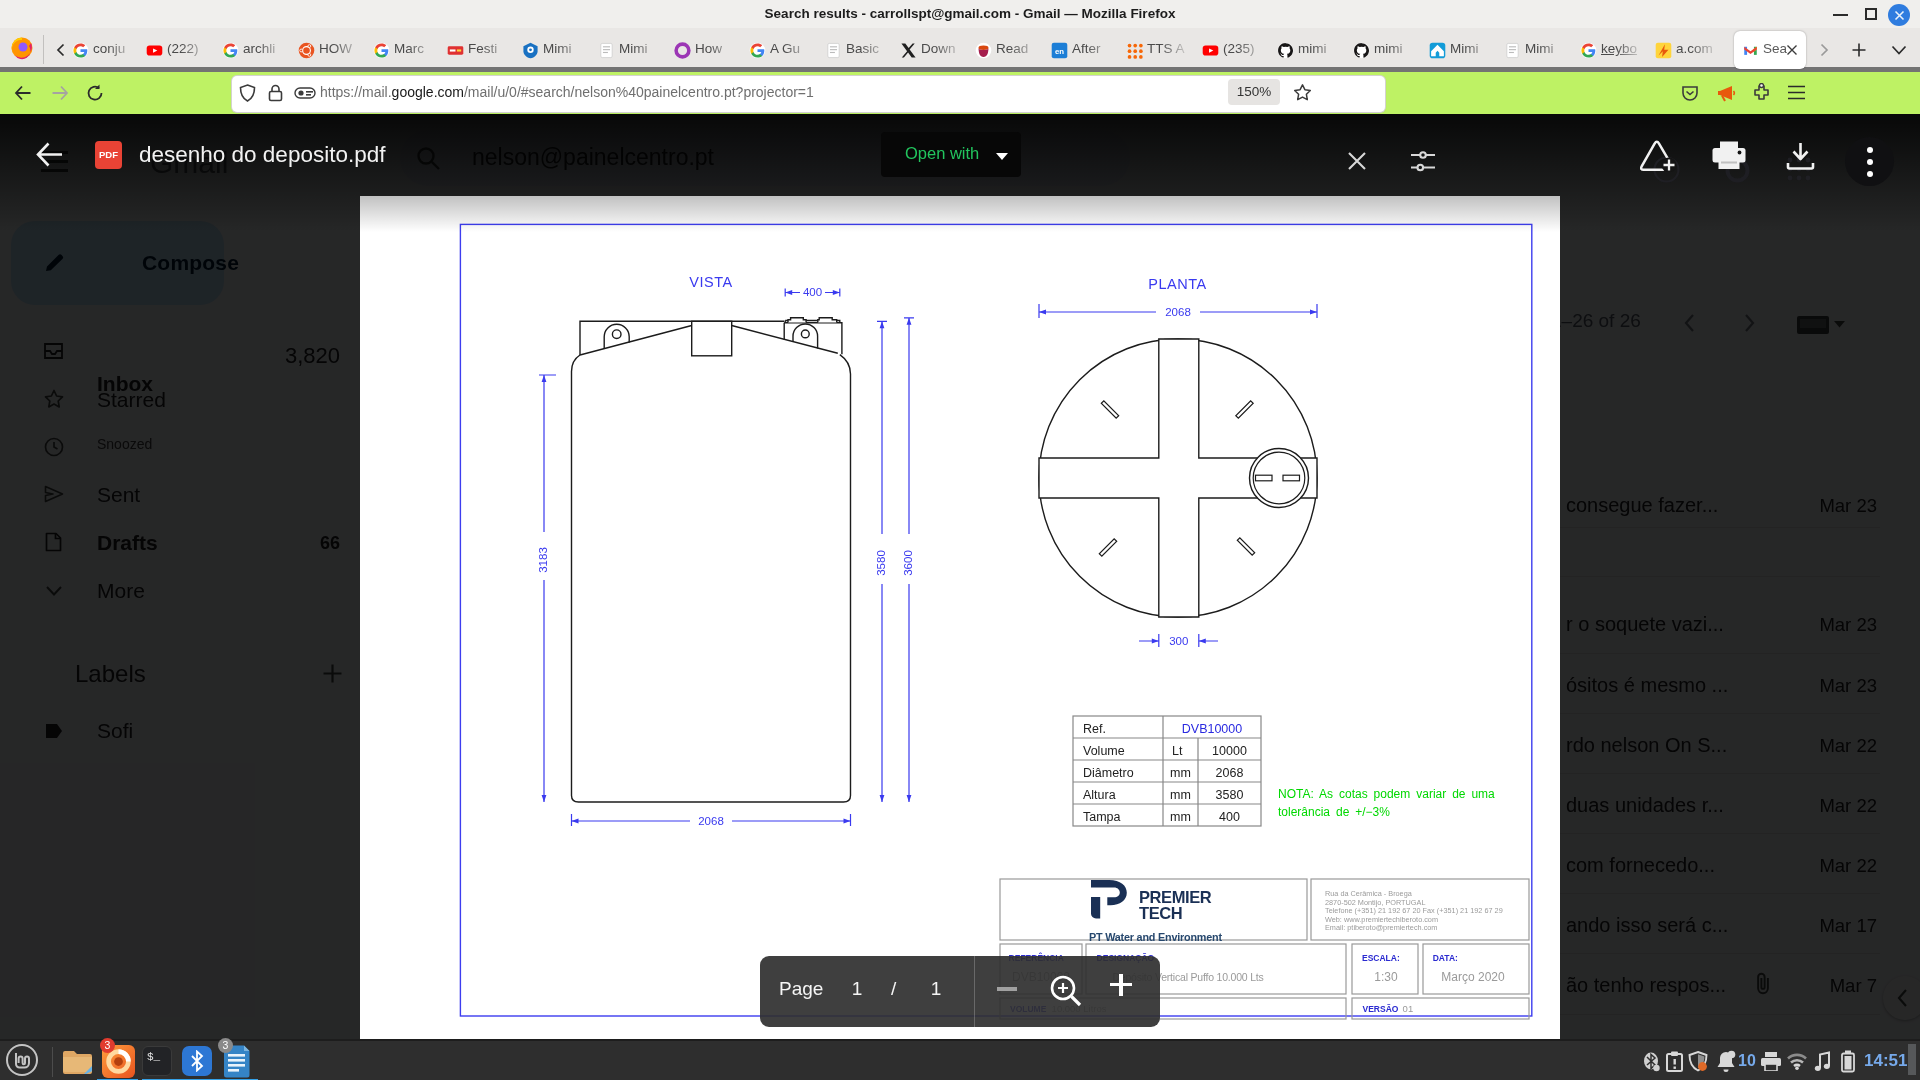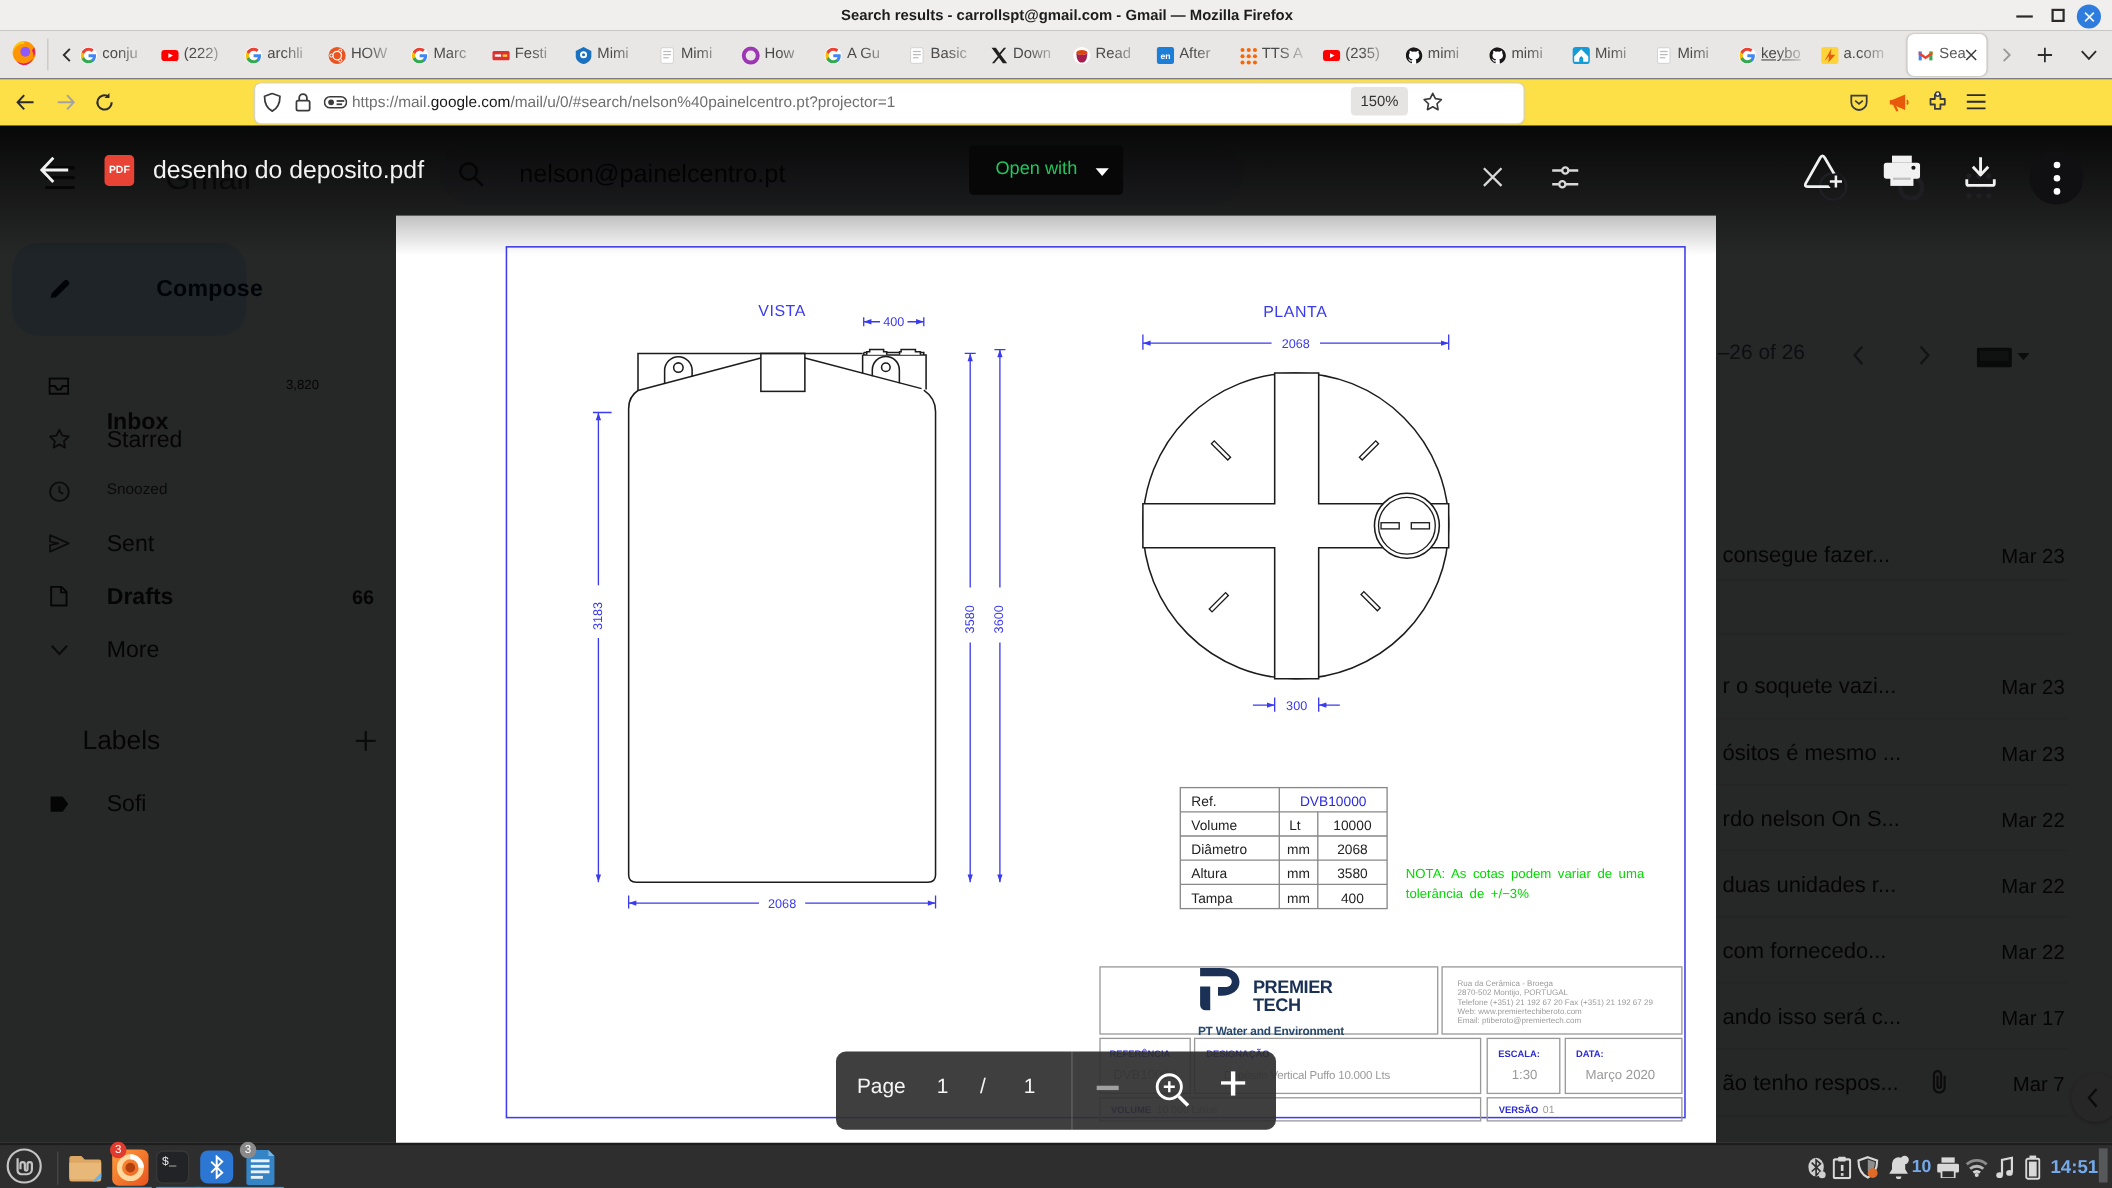--- a/index.html
+++ b/index.html
@@ -3,22 +3,22 @@
 <meta charset="utf-8">
 <style>
   * { margin:0; padding:0; box-sizing:border-box; }
   html,body { width:1920px; height:1080px; overflow:hidden; background:#000; }
   body { font-family:"Liberation Sans", sans-serif; position:relative; }
   .abs { position:absolute; }
 
   
   #titlebar { left:0; top:0; width:1920px; height:28px; background:#f0efed; }
   #titlebar .title { width:100%; text-align:center; font-size:13.5px; font-weight:bold; color:#1c1c1c; line-height:28px;padding-left:20px; }
-  #tabbar { left:0; top:28px; width:1920px; height:43.5px; background:#e9e7e5; border-bottom:1px solid #737373; }
-  #urlrow { left:0; top:71.5px; width:1920px; height:42.5px; background:#fde047; }
+  #tabbar { left:0; top:28px; width:1920px; height:43.5px; background:#e9e7e5; border-bottom:5px solid #737373; }
+  #urlrow { left:0; top:71.5px; width:1920px; height:42.5px; background:#bef264; }
   .tabtxt { position:absolute; top:13px; font-size:13.5px; color:#4a4a4a; white-space:nowrap; overflow:hidden; width:46px;
     -webkit-mask-image:linear-gradient(90deg,#000 30%,rgba(0,0,0,0.25) 80%,transparent 100%); mask-image:linear-gradient(90deg,#000 30%,rgba(0,0,0,0.25) 80%,transparent 100%); }
   .fav { position:absolute; top:14px; width:17px; height:17px; }
 
   
   #gmailbase { left:0; top:114px; width:1920px; height:925px; background:#f8fafd; overflow:hidden; }
   #overlay { left:0; top:114px; width:1920px; height:925px; background:rgba(0,0,0,0.849); }
   #topgrad { left:0; top:114px; width:1920px; height:118px; background:linear-gradient(rgba(0,0,0,0.80), rgba(0,0,0,0)); pointer-events:none; }
 
   
@@ -61,21 +61,21 @@
   <div class="abs" style="left:11px;top:107px;width:213px;height:84px;border-radius:24px;background:#c2e7ff;"></div>
   <svg class="abs" style="left:44px;top:139px;" width="20" height="20" viewBox="0 0 20 20">
       <path d="M2 18 L3 13.6 L14.5 2 a2.2 2.2 0 0 1 3.1 0 L18.4 2.9 a2.2 2.2 0 0 1 0 3.1 L6.8 17.3 z" fill="#001d35"></path>
     </svg>
   <div class="abs" style="left:97px;top:127px;font-size:21px;color:#001d35;font-weight:bold;letter-spacing:0.2px;line-height:44px;margin-left:45px;">Compose</div>
 
   <svg class="abs" style="left:44px;top:229px;" width="19" height="16" viewBox="0 0 19 16">
       <path d="M1 1 h17 v14 h-17 z M1 8 h5 l2 3 h3 l2 -3 h5" stroke="#202124" stroke-width="1.8" fill="none"></path>
     </svg>
   <div class="abs" style="left:97px;top:227px;font-size:21px;font-weight:bold;color:#202124;margin-top:31px;">Inbox</div>
-  <div class="abs" style="left:260px;top:229px;width:80px;font-size:12px;font-weight:normal;color:#202124;">3,820</div>
+  <div class="abs" style="left:260px;top:229px;width:80px;text-align:right;font-size:22px;font-weight:normal;color:#202124;">3,820</div>
   <svg class="abs" style="left:44px;top:275px;" width="20" height="20" viewBox="0 0 20 20">
       <path d="M10 1.5 L12.6 7 L18.5 7.8 L14.2 12 L15.2 17.9 L10 15 L4.8 17.9 L5.8 12 L1.5 7.8 L7.4 7 Z" stroke="#444746" stroke-width="1.7" fill="none" stroke-linejoin="round"></path>
     </svg>
   <div class="abs" style="left:97px;top:274px;font-size:21px;color:#202124;">Starred</div>
   <svg class="abs" style="left:44px;top:323px;" width="20" height="20" viewBox="0 0 20 20">
       <circle cx="10" cy="10" r="8.5" stroke="#444746" stroke-width="1.7" fill="none"></circle>
       <path d="M10 5 V10 L13.5 12" stroke="#444746" stroke-width="1.7" fill="none"></path>
     </svg>
   <div class="abs" style="left:97px;top:322px;font-size:14px;color:#404040;">Snoozed</div>
   <svg class="abs" style="left:44px;top:371px;" width="20" height="18" viewBox="0 0 20 18">

